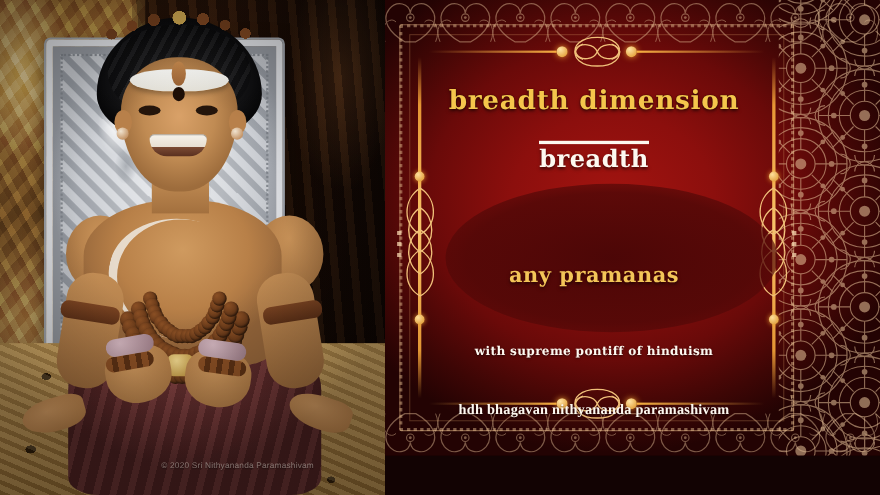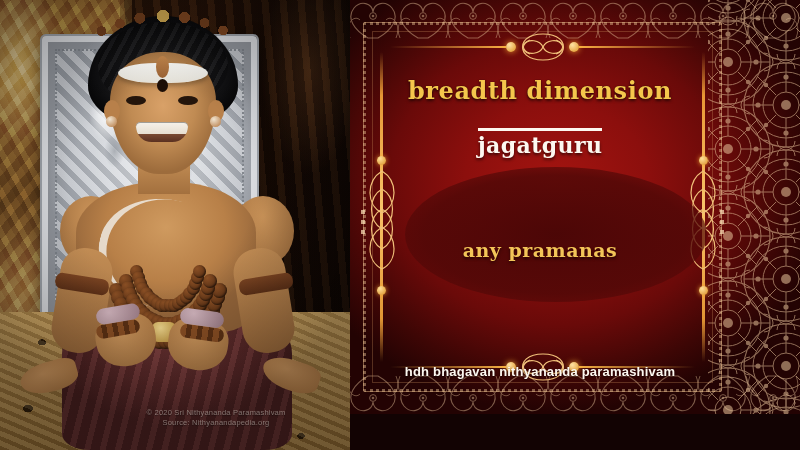--- a/index.html
+++ b/index.html
@@ -330,21 +330,21 @@
     top:313px; font-size:11px; color:#fdf8f0; font-family:"DejaVu Serif", serif;
     font-weight:bold; letter-spacing:.3px; text-shadow:0 1px 2px rgba(0,0,0,.6);
     padding-right:70px;
   }
   #attr-1 {
     top:337px; font-size:15px; color:#fdf8f0; font-family:"DejaVu Serif", serif;
     font-weight:bold; letter-spacing:.3px; text-shadow:0 1px 2px rgba(0,0,0,.6);
     padding-right:70px;
   }
   #attr-2 {
-    top:364px; font-size:13px; color:#fdf8f0; font-family:Liberation Sans, sans-serif;
+    top:364px; font-size:13px; color:#fdf8f0; font-family:Liberation Serif, serif;
     font-weight:bold; letter-spacing:.2px; text-shadow:0 1px 2px rgba(0,0,0,.6);
     padding-right:70px;
   }
 </style>
 </head>
 <body>
 
 <div id="slide">
 
   <div id="photo-panel">
@@ -459,21 +459,20 @@
       <div class="wrist l"></div>
       <div class="wrist r"></div>
       <div class="foot l"></div>
       <div class="foot r"></div>
     </div>
 
     <div class="photo-vig"></div>
 
     <div id="watermark">
       <div>© 2020 Sri Nithyananda Paramashivam</div>
-      <div>Source: Nithyanandapedia.org</div>
     </div>
   </div>
 
   <div id="red-panel">
 
     <svg class="mandala" viewBox="0 0 92 450" preserveAspectRatio="none">
       <defs>
         <g id="md">
           <circle cx="0" cy="0" r="42" fill="none" stroke="#e8c49b" stroke-width="1.1"></circle>
           <circle cx="0" cy="0" r="33" fill="none" stroke="#e8c49b" stroke-width="1"></circle>
@@ -606,19 +605,20 @@
       <div class="hknob a"></div>
       <div class="hknob b"></div>
       <svg class="hknot" viewBox="0 0 86 34">
         <use href="#knot"></use>
       </svg>
     </div>
 
     <div class="ellipse"></div>
 
     <div class="txt" id="title-1">breadth dimension</div>
-    <div class="txt" id="title-2"><span>jagatguru</span></div>
+    <div class="txt" id="title-2"><span>breadth</span></div>
 
     <div class="txt msg" id="msg-2">any pramanas</div>
 
+    <div class="txt" id="attr-0">with supreme pontiff of hinduism</div>
     <div class="txt" id="attr-2">hdh bhagavan nithyananda paramashivam</div>
   </div>
 </div>
 
 </body></html>

